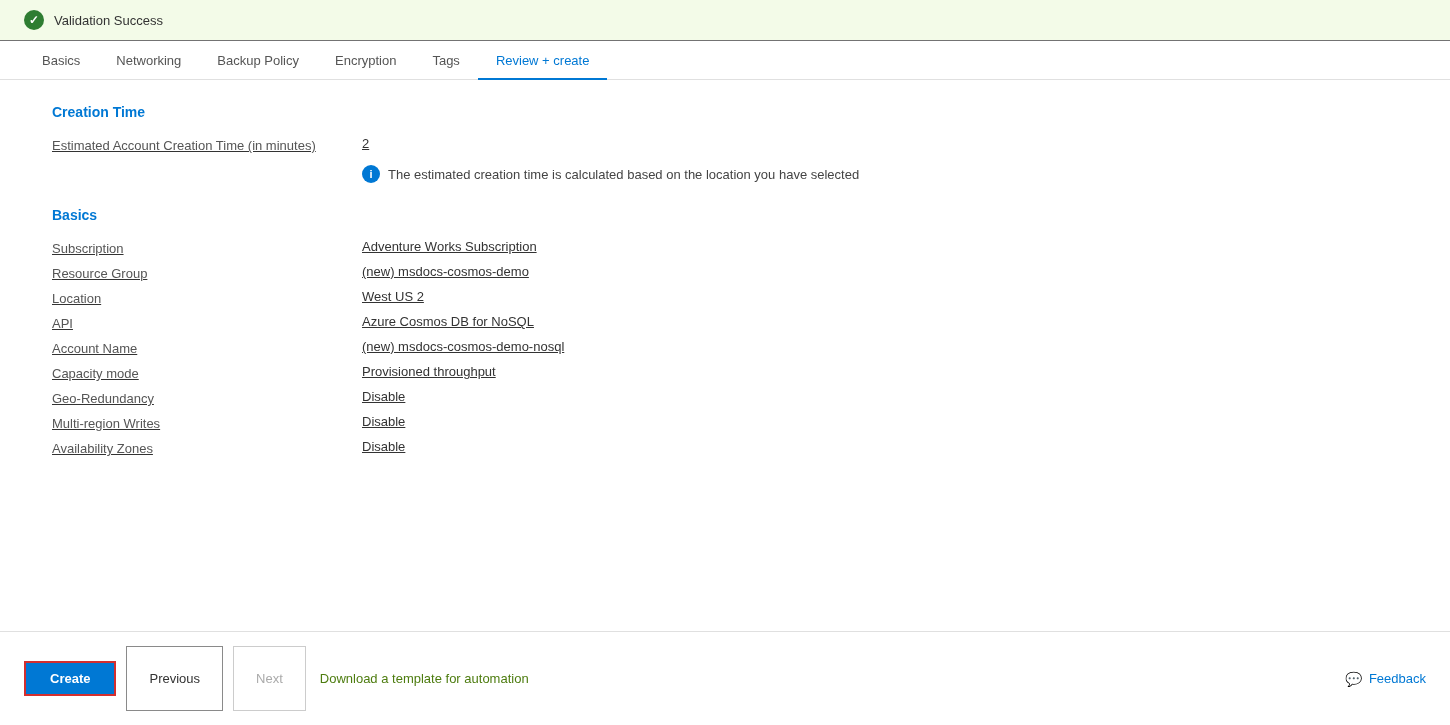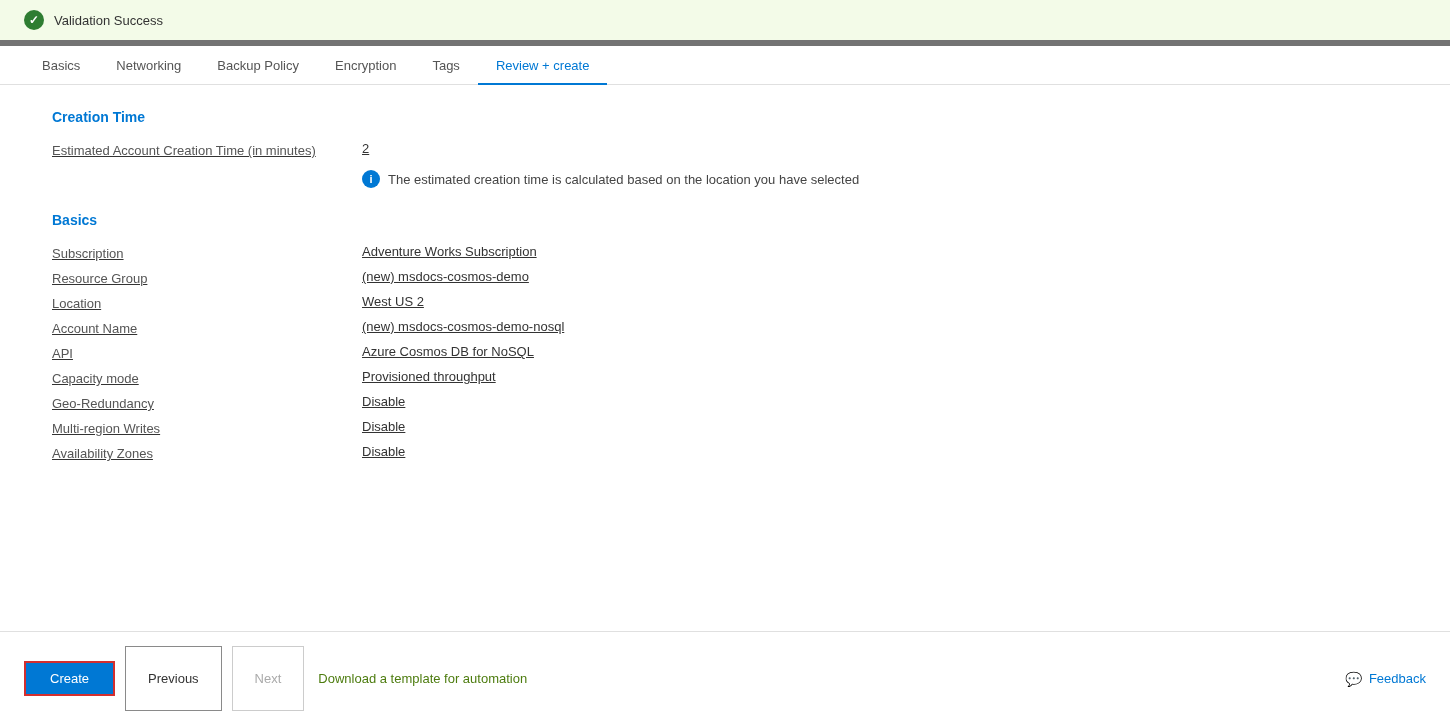--- a/index.html
+++ b/index.html
@@ -1,20 +1,20 @@
 <!DOCTYPE html>
 <html><head>
   <meta charset="utf-8">
   <style>
     * { box-sizing: border-box; margin: 0; padding: 0; }
     body { font-family: 'Segoe UI', Arial, sans-serif; font-size: 13px; color: #333; background: #fff; height: 725px; width: 1450px; overflow: hidden; display: flex; flex-direction: column; }
 
     .validation-banner {
       background: #f3fbe8;
-      border-bottom: 6px solid #737373;
+      border-bottom: 1px solid #737373;
       padding: 10px 24px;
       display: flex;
       align-items: center;
       gap: 10px;
       flex-shrink: 0;
     }
     .validation-icon {
       width: 20px; height: 20px;
       background: #2e7d32;
       border-radius: 50%;
@@ -115,21 +115,21 @@
       gap: 10px;
       flex-shrink: 0;
       background: #fff;
     }
     .btn-create {
       background: #0078d4;
       color: #fff;
       border: 2px solid #d32f2f;
       padding: 8px 24px;
       font-size: 13px;
-      font-weight: 400;
+      font-weight: 700;
       cursor: pointer;
       outline: none;
     }
 
     .btn-secondary {
       background: #fff;
       color: #333;
       border: 1px solid #8a8a8a;
       padding: 24px 22px;
       font-size: 13px;
@@ -203,26 +203,26 @@
     </div>
     <div class="info-row">
       <div class="info-label">Resource Group</div>
       <div class="info-value">(new) msdocs-cosmos-demo</div>
     </div>
     <div class="info-row">
       <div class="info-label">Location</div>
       <div class="info-value">West US 2</div>
     </div>
     <div class="info-row">
+      <div class="info-label">API</div>
+      <div class="info-value">Azure Cosmos DB for NoSQL</div>
+    </div>
+    <div class="info-row">
       <div class="info-label">Account Name</div>
       <div class="info-value">(new) msdocs-cosmos-demo-nosql</div>
-    </div>
-    <div class="info-row">
-      <div class="info-label">API</div>
-      <div class="info-value">Azure Cosmos DB for NoSQL</div>
     </div>
     <div class="info-row">
       <div class="info-label">Capacity mode</div>
       <div class="info-value">Provisioned throughput</div>
     </div>
     <div class="info-row">
       <div class="info-label">Geo-Redundancy</div>
       <div class="info-value">Disable</div>
     </div>
     <div class="info-row">

